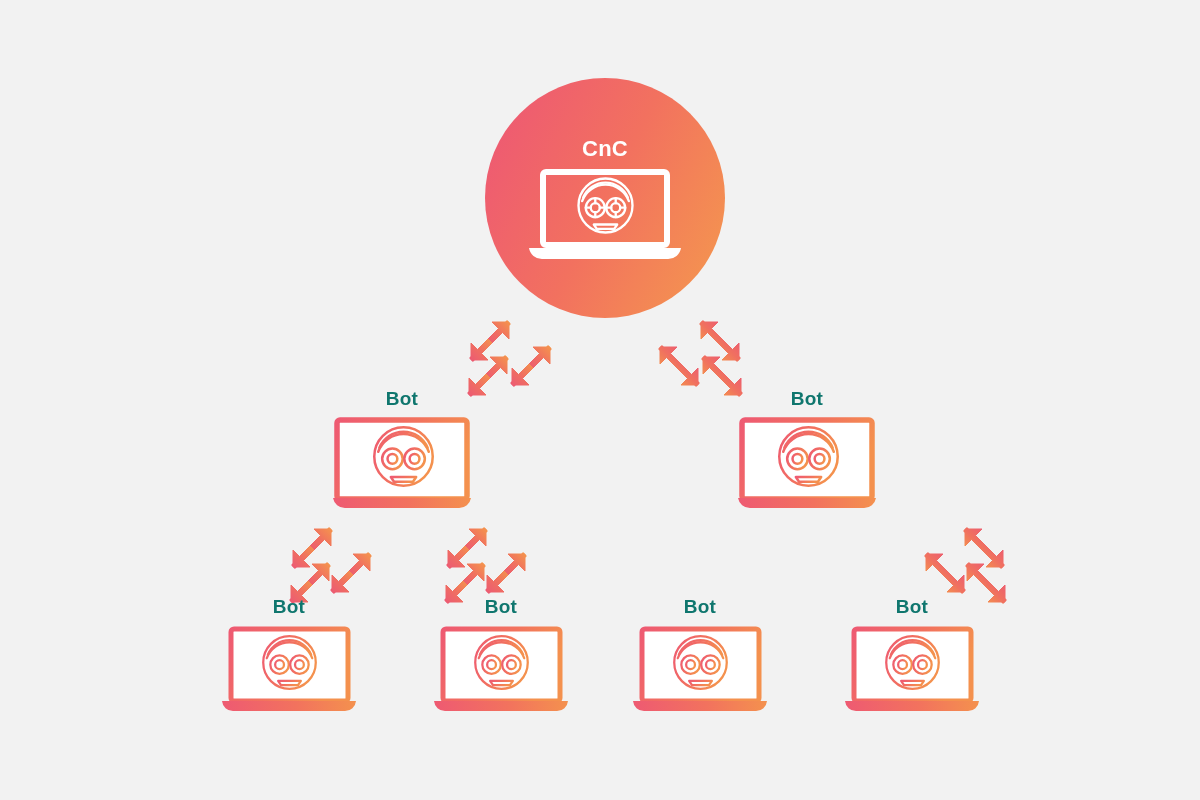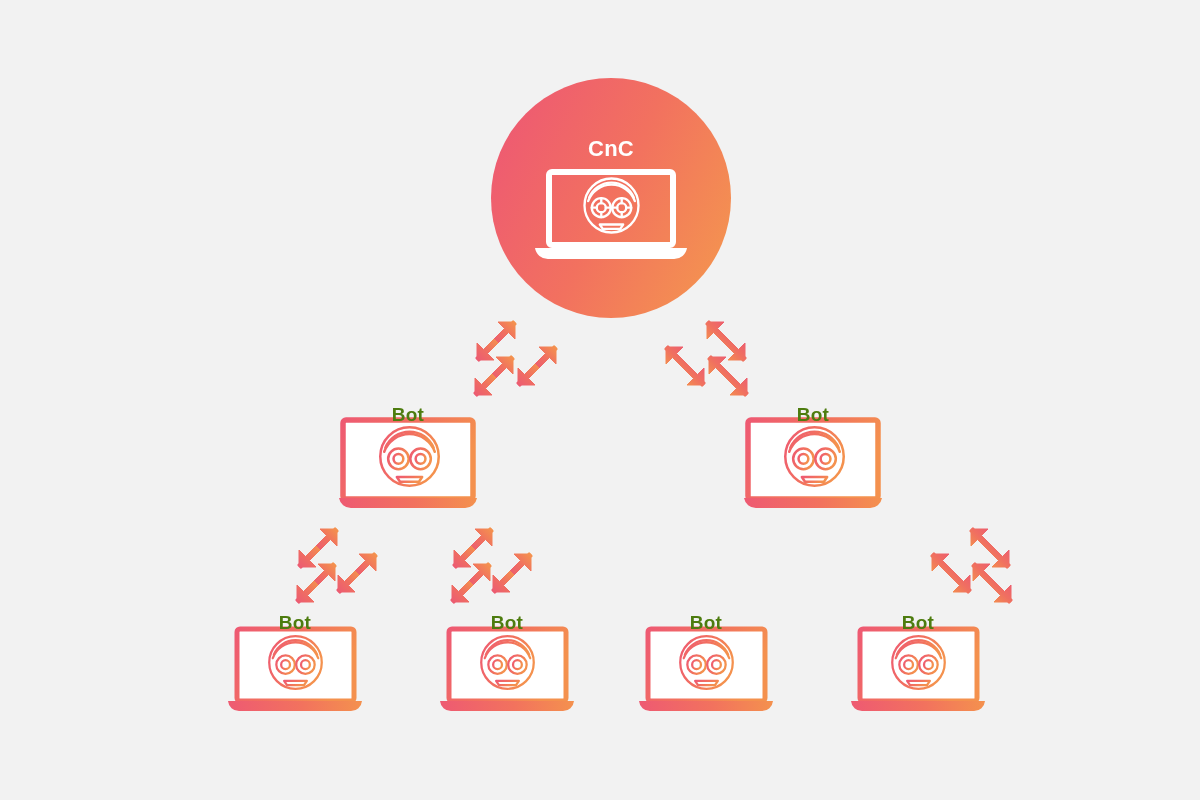--- a/index.html
+++ b/index.html
@@ -11,37 +11,36 @@
     height: 800px;
     background: #f2f2f2;
     font-family: "Liberation Sans", sans-serif;
     overflow: hidden;
   }
   #canvas {
     position: relative;
     width: 1000px;
     height: 800px;
     background: #f2f2f2;
-    margin-left: 6px;
   }
   .node {
     position: absolute;
   }
   .node-label {
     position: absolute;
     width: 100%;
     text-align: center;
     font-weight: bold;
     letter-spacing: 0.2px;
     white-space: nowrap;
   }
   .bot-label {
-    color: #4d7c0f;
+    color: #0f766e;
     font-size: 19px;
-    top: 16px;
+    top: 0;
     left: 0;
   }
   .cnc-label {
     color: #ffffff;
     font-size: 22px;
     top: 0;
     left: 0;
   }
   .svg-layer {
     position: absolute;

